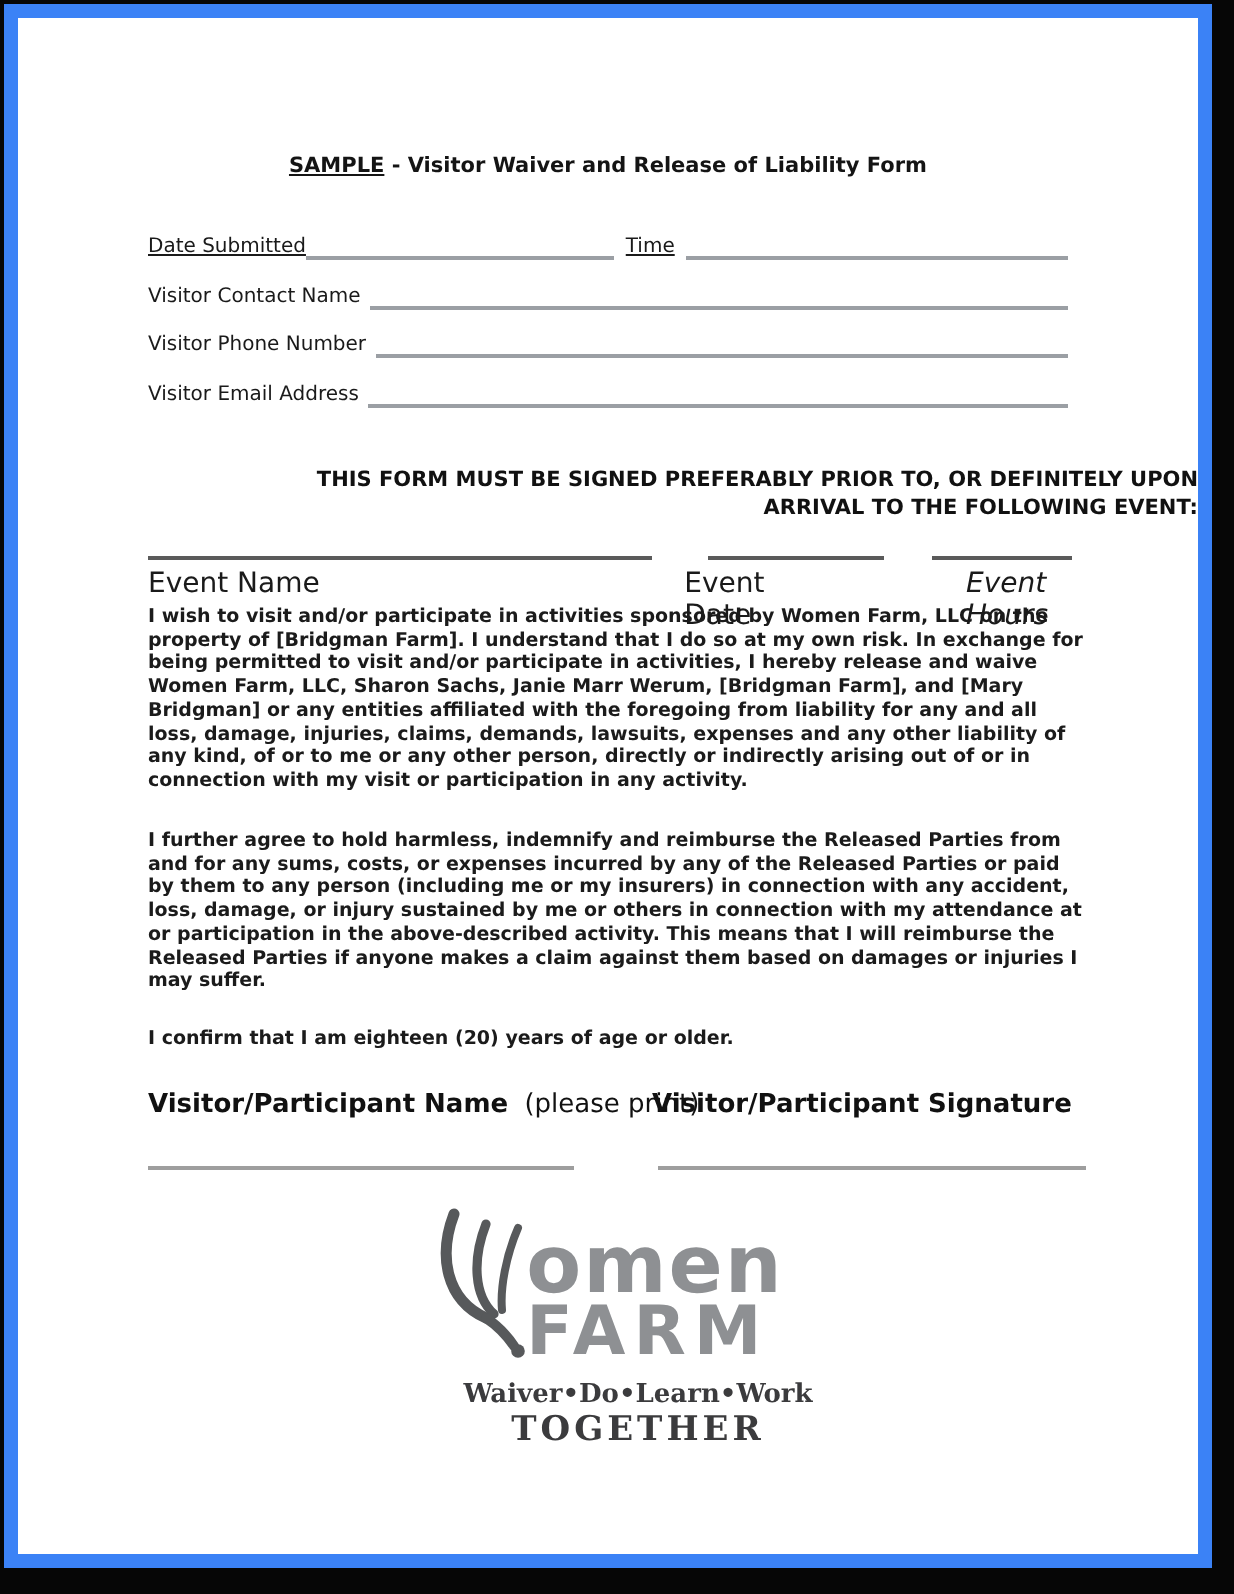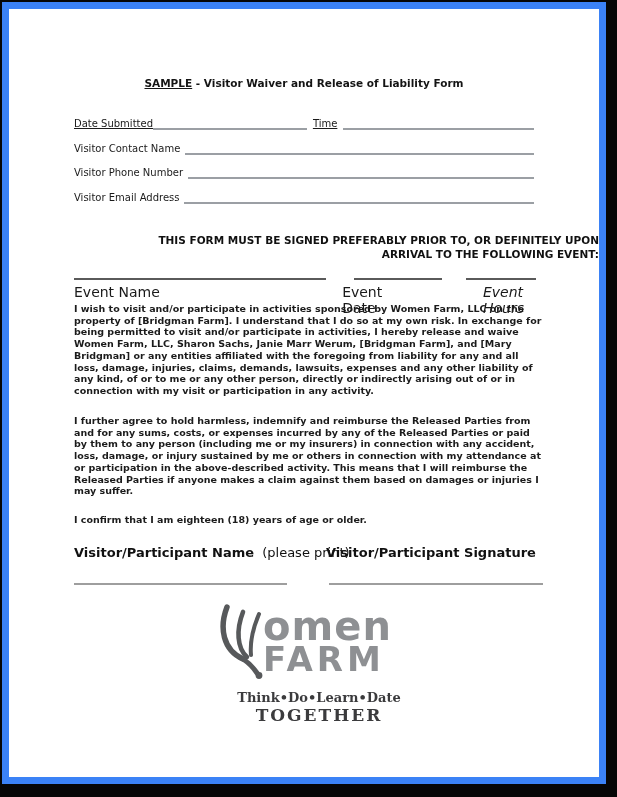--- a/index.html
+++ b/index.html
@@ -66,21 +66,21 @@
   .sig-left { width:252px; }
   .sig-lines { left:65px; width:470px; top:562px; height:14px; display:flex; }
   .sig-lines .seg { border-bottom:2px solid #9e9e9e; height:14px; box-sizing:border-box; }
   .sl1 { width:213px; } .slg { width:42px; } .sl2 { width:214px; }
 
   
   .logo {
     left:0; right:0; top:593px;
     display:flex; flex-direction:column; align-items:center;
   }
-  .lockup { display:flex; align-items:center; }
+  .lockup { display:flex; align-items:flex-end; }
   .fork { margin-right:-7px; margin-top:2px; }
   .wordcol { display:flex; flex-direction:column; }
   .omen {
     font-weight:bold; font-size:40px; line-height:33px;
     letter-spacing:1px; color:#8e9093;
   }
   .farm {
     font-weight:bold; font-size:34px; line-height:32px;
     letter-spacing:4px; color:#8e9093;
   }
@@ -144,21 +144,21 @@
     <div class="abs ev-labels">
       <span class="c1">Event Name</span>
       <span class="g1"></span>
       <span class="c2">Event Date</span>
       <span class="g2"></span>
       <span class="c3">Event Hours</span>
     </div>
 
     <div class="abs para" style="top:294px;">I wish to visit and/or participate in activities sponsored by Women Farm, LLC on the property of [Bridgman Farm]. I understand that I do so at my own risk. In exchange for being permitted to visit and/or participate in activities, I hereby release and waive Women Farm, LLC, Sharon Sachs, Janie Marr Werum, [Bridgman Farm], and [Mary Bridgman] or any entities affiliated with the foregoing from liability for any and all loss, damage, injuries, claims, demands, lawsuits, expenses and any other liability of any kind, of or to me or any other person, directly or indirectly arising out of or in connection with my visit or participation in any activity.</div>
     <div class="abs para" style="top:406px;">I further agree to hold harmless, indemnify and reimburse the Released Parties from and for any sums, costs, or expenses incurred by any of the Released Parties or paid by them to any person (including me or my insurers) in connection with any accident, loss, damage, or injury sustained by me or others in connection with my attendance at or participation in the above-described activity. This means that I will reimburse the Released Parties if anyone makes a claim against them based on damages or injuries I may suffer.</div>
-    <div class="abs para" style="top:505px;">I confirm that I am eighteen (18) years of age or older.</div>
+    <div class="abs para" style="top:505px;">I confirm that I am eighteen (20) years of age or older.</div>
 
     <div class="abs sig-labels">
       <span class="sig-left">
         <span class="b">Visitor/Participant Name</span>
         <span class="note">(please print)</span>
       </span>
       <span class="b">Visitor/Participant Signature</span>
     </div>
 
     <div class="abs sig-lines">
@@ -176,18 +176,18 @@
             <path d="M43,10 C37,24 34,40 35,51" stroke-width="4"></path>
             <path d="M27,55 C33,59 37,63 41,69" stroke-width="5"></path>
           </g>
           <circle cx="43" cy="71.5" r="3.4" fill="#57595b"></circle>
         </svg>
         <div class="wordcol">
           <div class="omen">omen</div>
           <div class="farm">FARM</div>
         </div>
       </div>
-      <div class="tagline">Think•Do•Learn•Date</div>
+      <div class="tagline">Waiver•Do•Learn•Work</div>
       <div class="together">TOGETHER</div>
     </div>
 
   </div>
 </div>
 
 </body></html>

